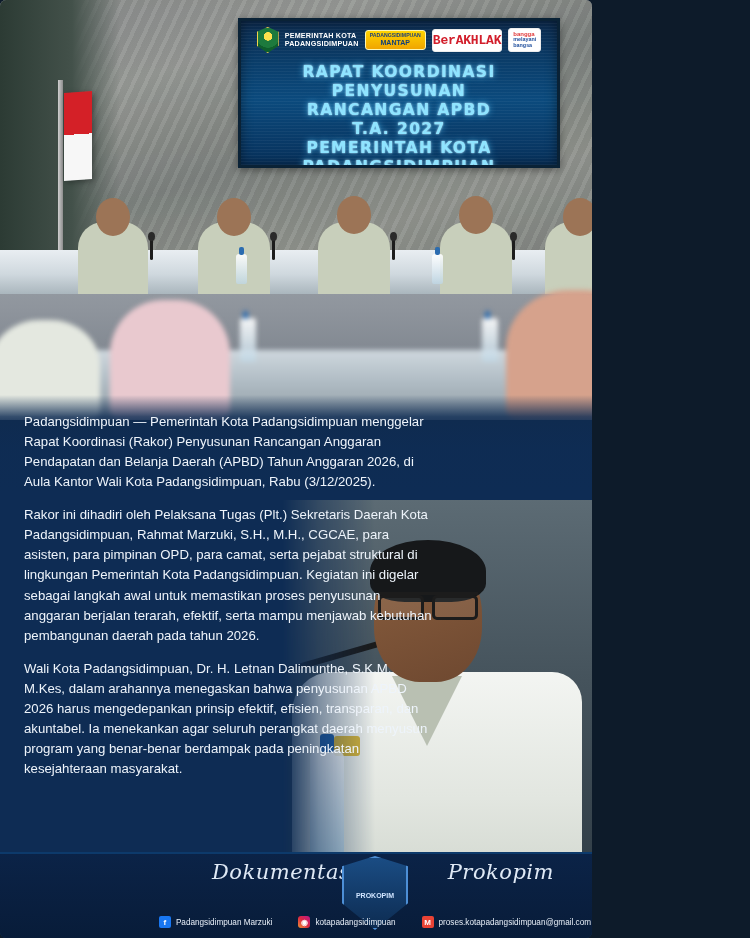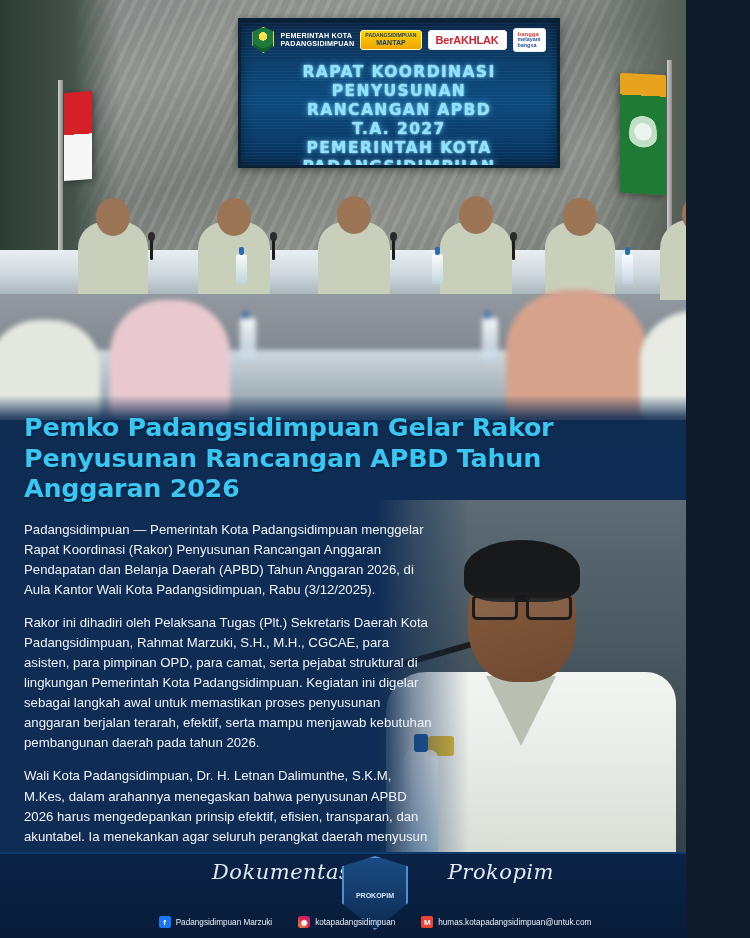--- a/index.html
+++ b/index.html
@@ -4,23 +4,24 @@
 <style>
   * { box-sizing: border-box; margin: 0; padding: 0; }
   html, body {
     width: 750px; height: 938px;
     font-family: "Liberation Sans", sans-serif;
     background: #0d1b2a;
     overflow: hidden;
   }
   .poster {
     position: relative;
-    width: 686px; height: 938px;
+    width: 592px; height: 938px;
     overflow: hidden;
     background: #14263a;
+    border-radius: 6px;
   }
 
   
   .photo-top {
     position: absolute;
     top: 0; left: 0;
     width: 750px; height: 420px;
     background:
       linear-gradient(180deg, #5b6470 0%, #6b7380 18%, #7b818c 34%, #8d929a 50%, #9aa0a6 62%, #8e949c 74%, #7d848d 88%, #6f7780 100%);
     overflow: hidden;
@@ -70,23 +71,24 @@
   }
   .led-head-txt { font-size: 7.2px; line-height: 1.15; color: #ffffff; font-weight: bold; letter-spacing: .2px; }
   .badge-mantap {
     background: linear-gradient(180deg,#ffd400,#f0a500);
     color: #123f7a; font-weight: bold; font-size: 7px;
     padding: 2px 4px; border-radius: 3px; text-align: center; line-height: 1.1;
     border: 1px solid #fff6b0;
   }
   .badge-mantap small { display:block; font-size: 5.2px; color:#1b3f7a;}
   .badge-berakhlak {
-    background: #ffffff; color: #d21e2b; font-weight: bold; font-size: 11px;
-    padding: 3px 7px; border-radius: 3px; border: 1px solid #ececec;
+    background: #ffffff; color: #d21e2b; font-weight: bold; font-size: 13px;
+    padding: 3px 0; border-radius: 3px; border: 1px solid #ececec;
     letter-spacing: -.2px;
+    font-family: Liberation Mono, monospace;
   }
   .badge-bangga {
     background: #ffffff; color: #1f4e9c; font-weight: bold; font-size: 5.4px;
     padding: 2px 4px; border-radius: 3px; line-height: 1.1; text-align:left;
     border: 1px solid #ececec;
   }
   .badge-bangga b { color: #e03a3a; display:block; font-size: 6px; }
   .led-title {
     position: absolute; top: 42px; left: 0; width: 100%;
     text-align: center; color: #8fe4ff;
@@ -403,21 +405,20 @@
     <div class="sp-body"></div>
     <div class="sp-collar"></div>
     <div class="sp-badge"></div>
     <div class="sp-head"></div>
     <div class="sp-hair"></div>
     <div class="sp-glasses"></div>
     <div class="sp-bottle"></div>
   </div>
 
   <div class="text-col">
-    <div class="headline">Pemko Padangsidimpuan Gelar Rakor Penyusunan Rancangan APBD Tahun Anggaran 2026</div>
     <div class="para">Padangsidimpuan — Pemerintah Kota Padangsidimpuan menggelar Rapat Koordinasi (Rakor) Penyusunan Rancangan Anggaran Pendapatan dan Belanja Daerah (APBD) Tahun Anggaran 2026, di Aula Kantor Wali Kota Padangsidimpuan, Rabu (3/12/2025).</div>
     <div class="para">Rakor ini dihadiri oleh Pelaksana Tugas (Plt.) Sekretaris Daerah Kota Padangsidimpuan, Rahmat Marzuki, S.H., M.H., CGCAE, para asisten, para pimpinan OPD, para camat, serta pejabat struktural di lingkungan Pemerintah Kota Padangsidimpuan. Kegiatan ini digelar sebagai langkah awal untuk memastikan proses penyusunan anggaran berjalan terarah, efektif, serta mampu menjawab kebutuhan pembangunan daerah pada tahun 2026.</div>
     <div class="para">Wali Kota Padangsidimpuan, Dr. H. Letnan Dalimunthe, S.K.M, M.Kes, dalam arahannya menegaskan bahwa penyusunan APBD 2026 harus mengedepankan prinsip efektif, efisien, transparan, dan akuntabel. Ia menekankan agar seluruh perangkat daerah menyusun program yang benar-benar berdampak pada peningkatan kesejahteraan masyarakat.</div>
   </div>
 
   <div class="footer">
     <div class="script-left">Dokumentasi</div>
     <div class="script-right">Prokopim</div>
     <div class="shield">
       <div class="shield-in">
@@ -428,18 +429,18 @@
       <div class="social">
         <span class="s-ico fb">f</span>
         <span>Padangsidimpuan Marzuki</span>
       </div>
       <div class="social">
         <span class="s-ico ig">◉</span>
         <span>kotapadangsidimpuan</span>
       </div>
       <div class="social">
         <span class="s-ico gm">M</span>
-        <span>humas.kotapadangsidimpuan@untuk.com</span>
+        <span>proses.kotapadangsidimpuan@gmail.com</span>
       </div>
     </div>
   </div>
 
 </div>
 
 </body></html>

